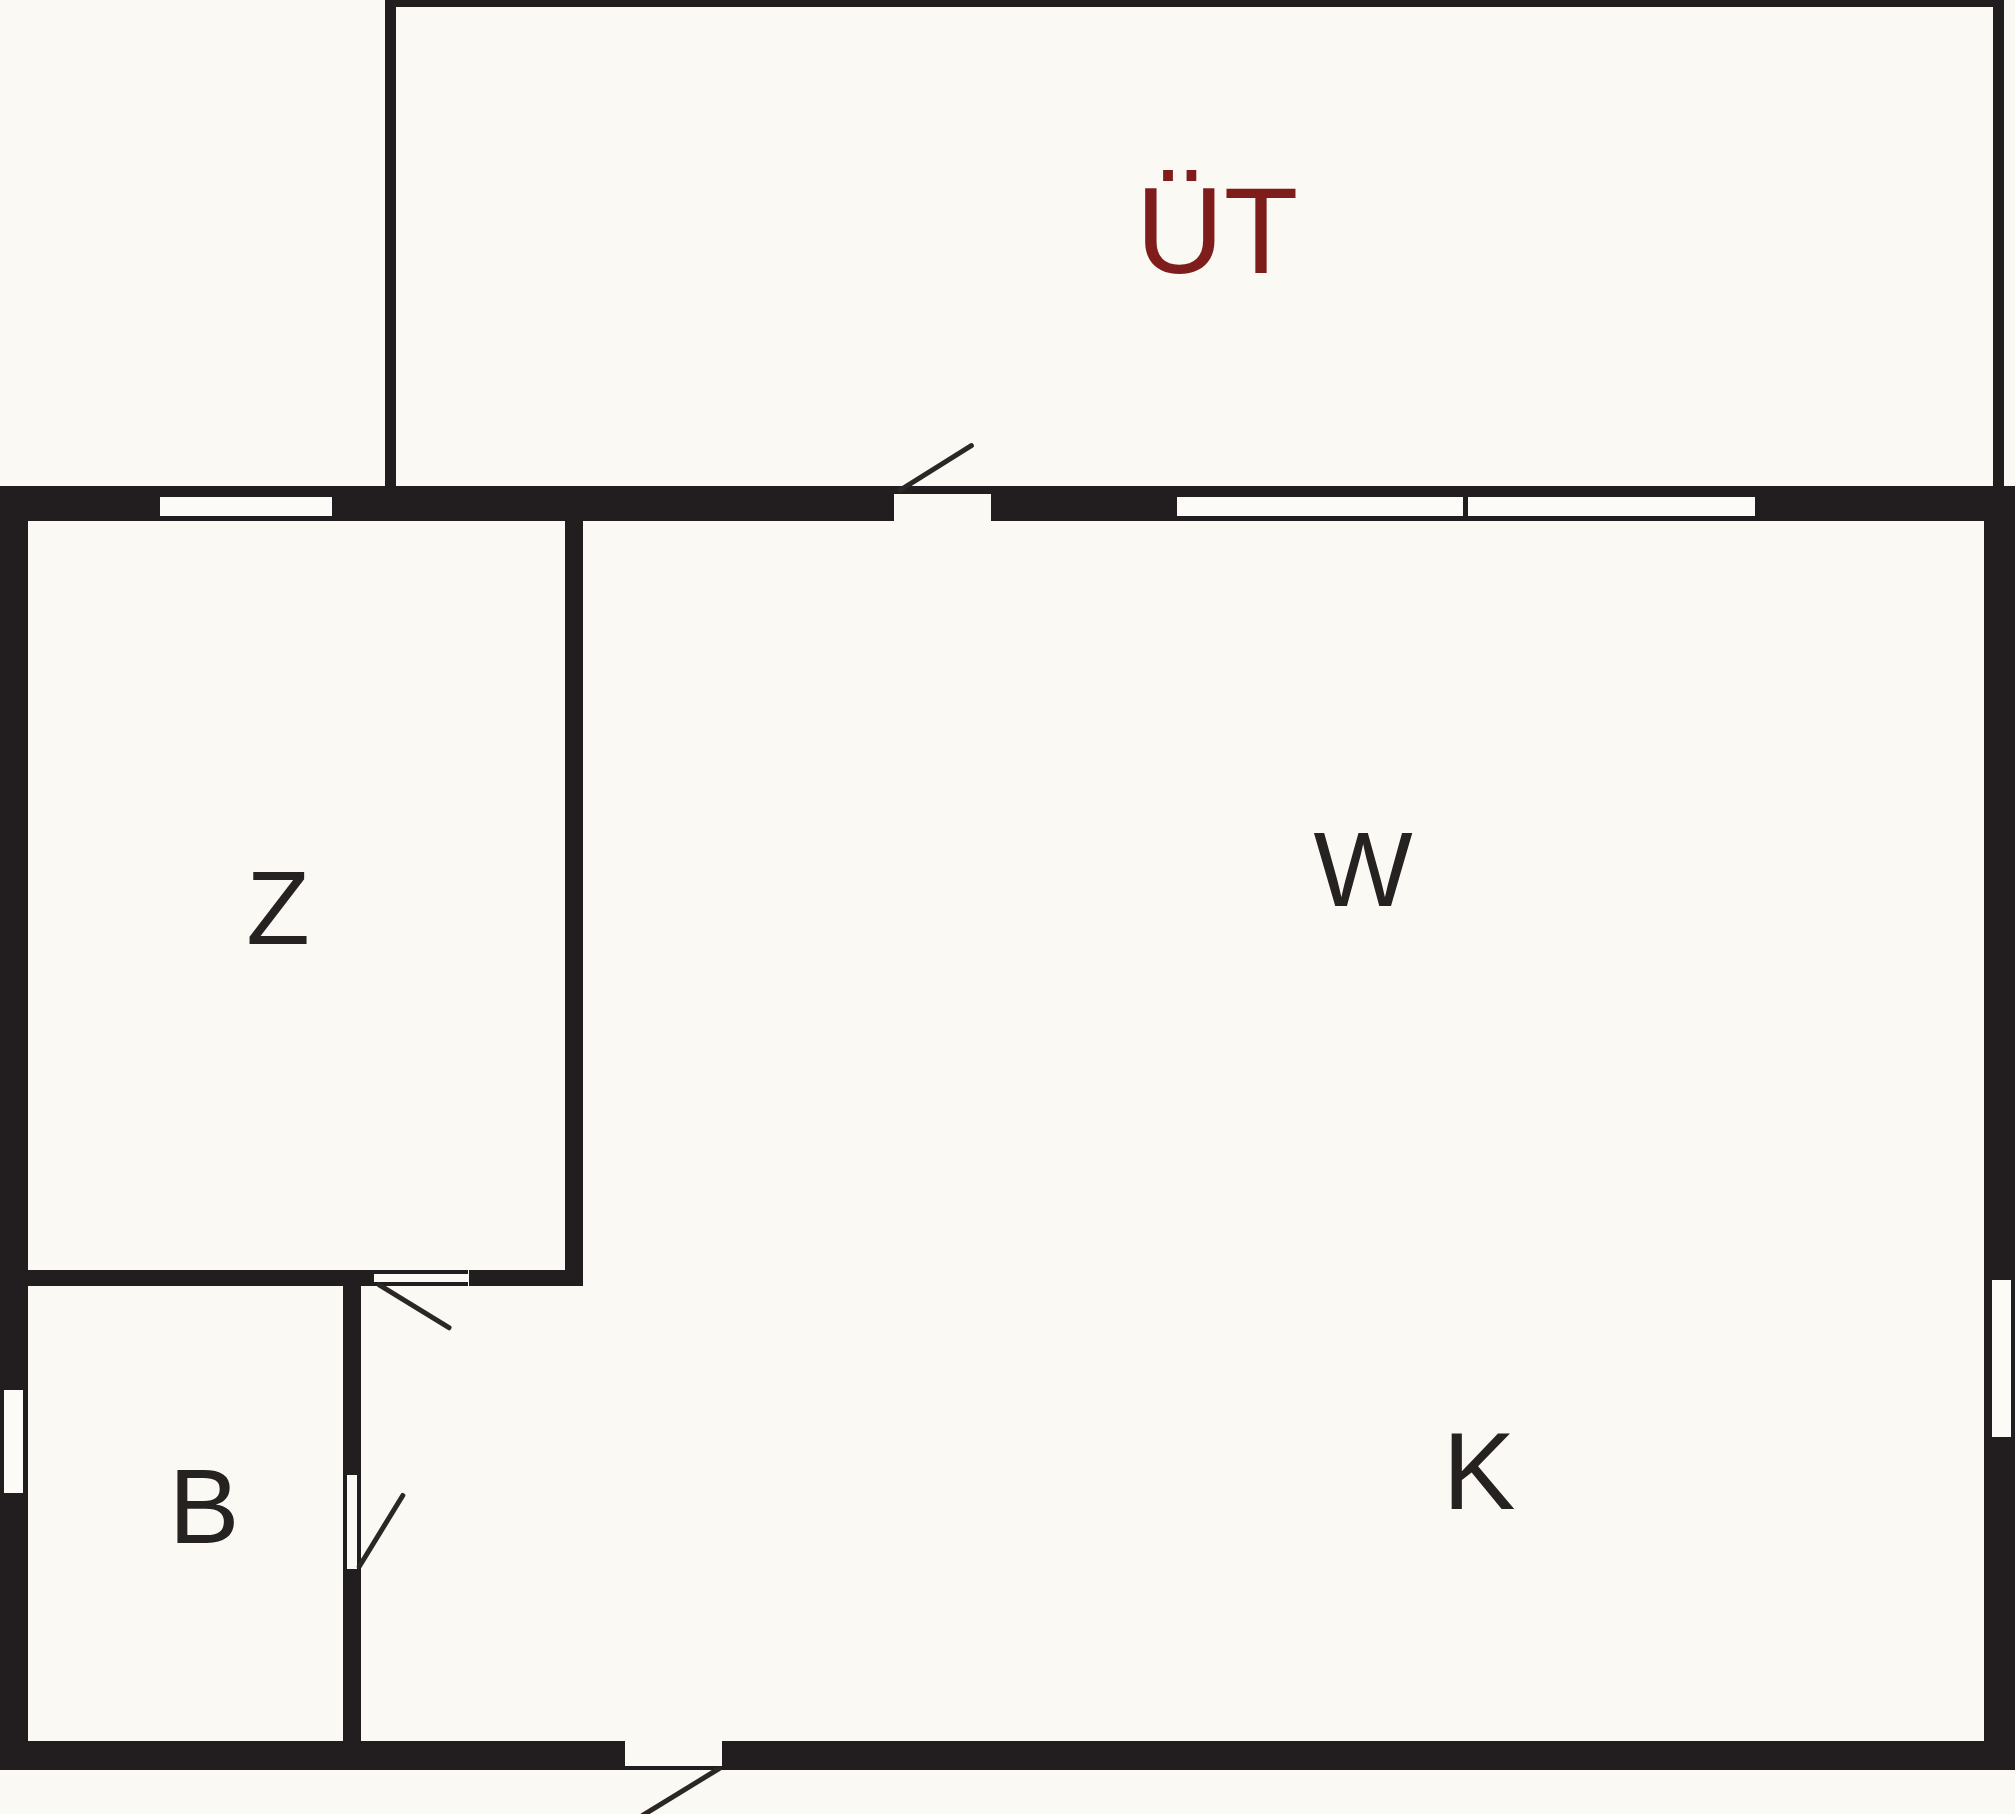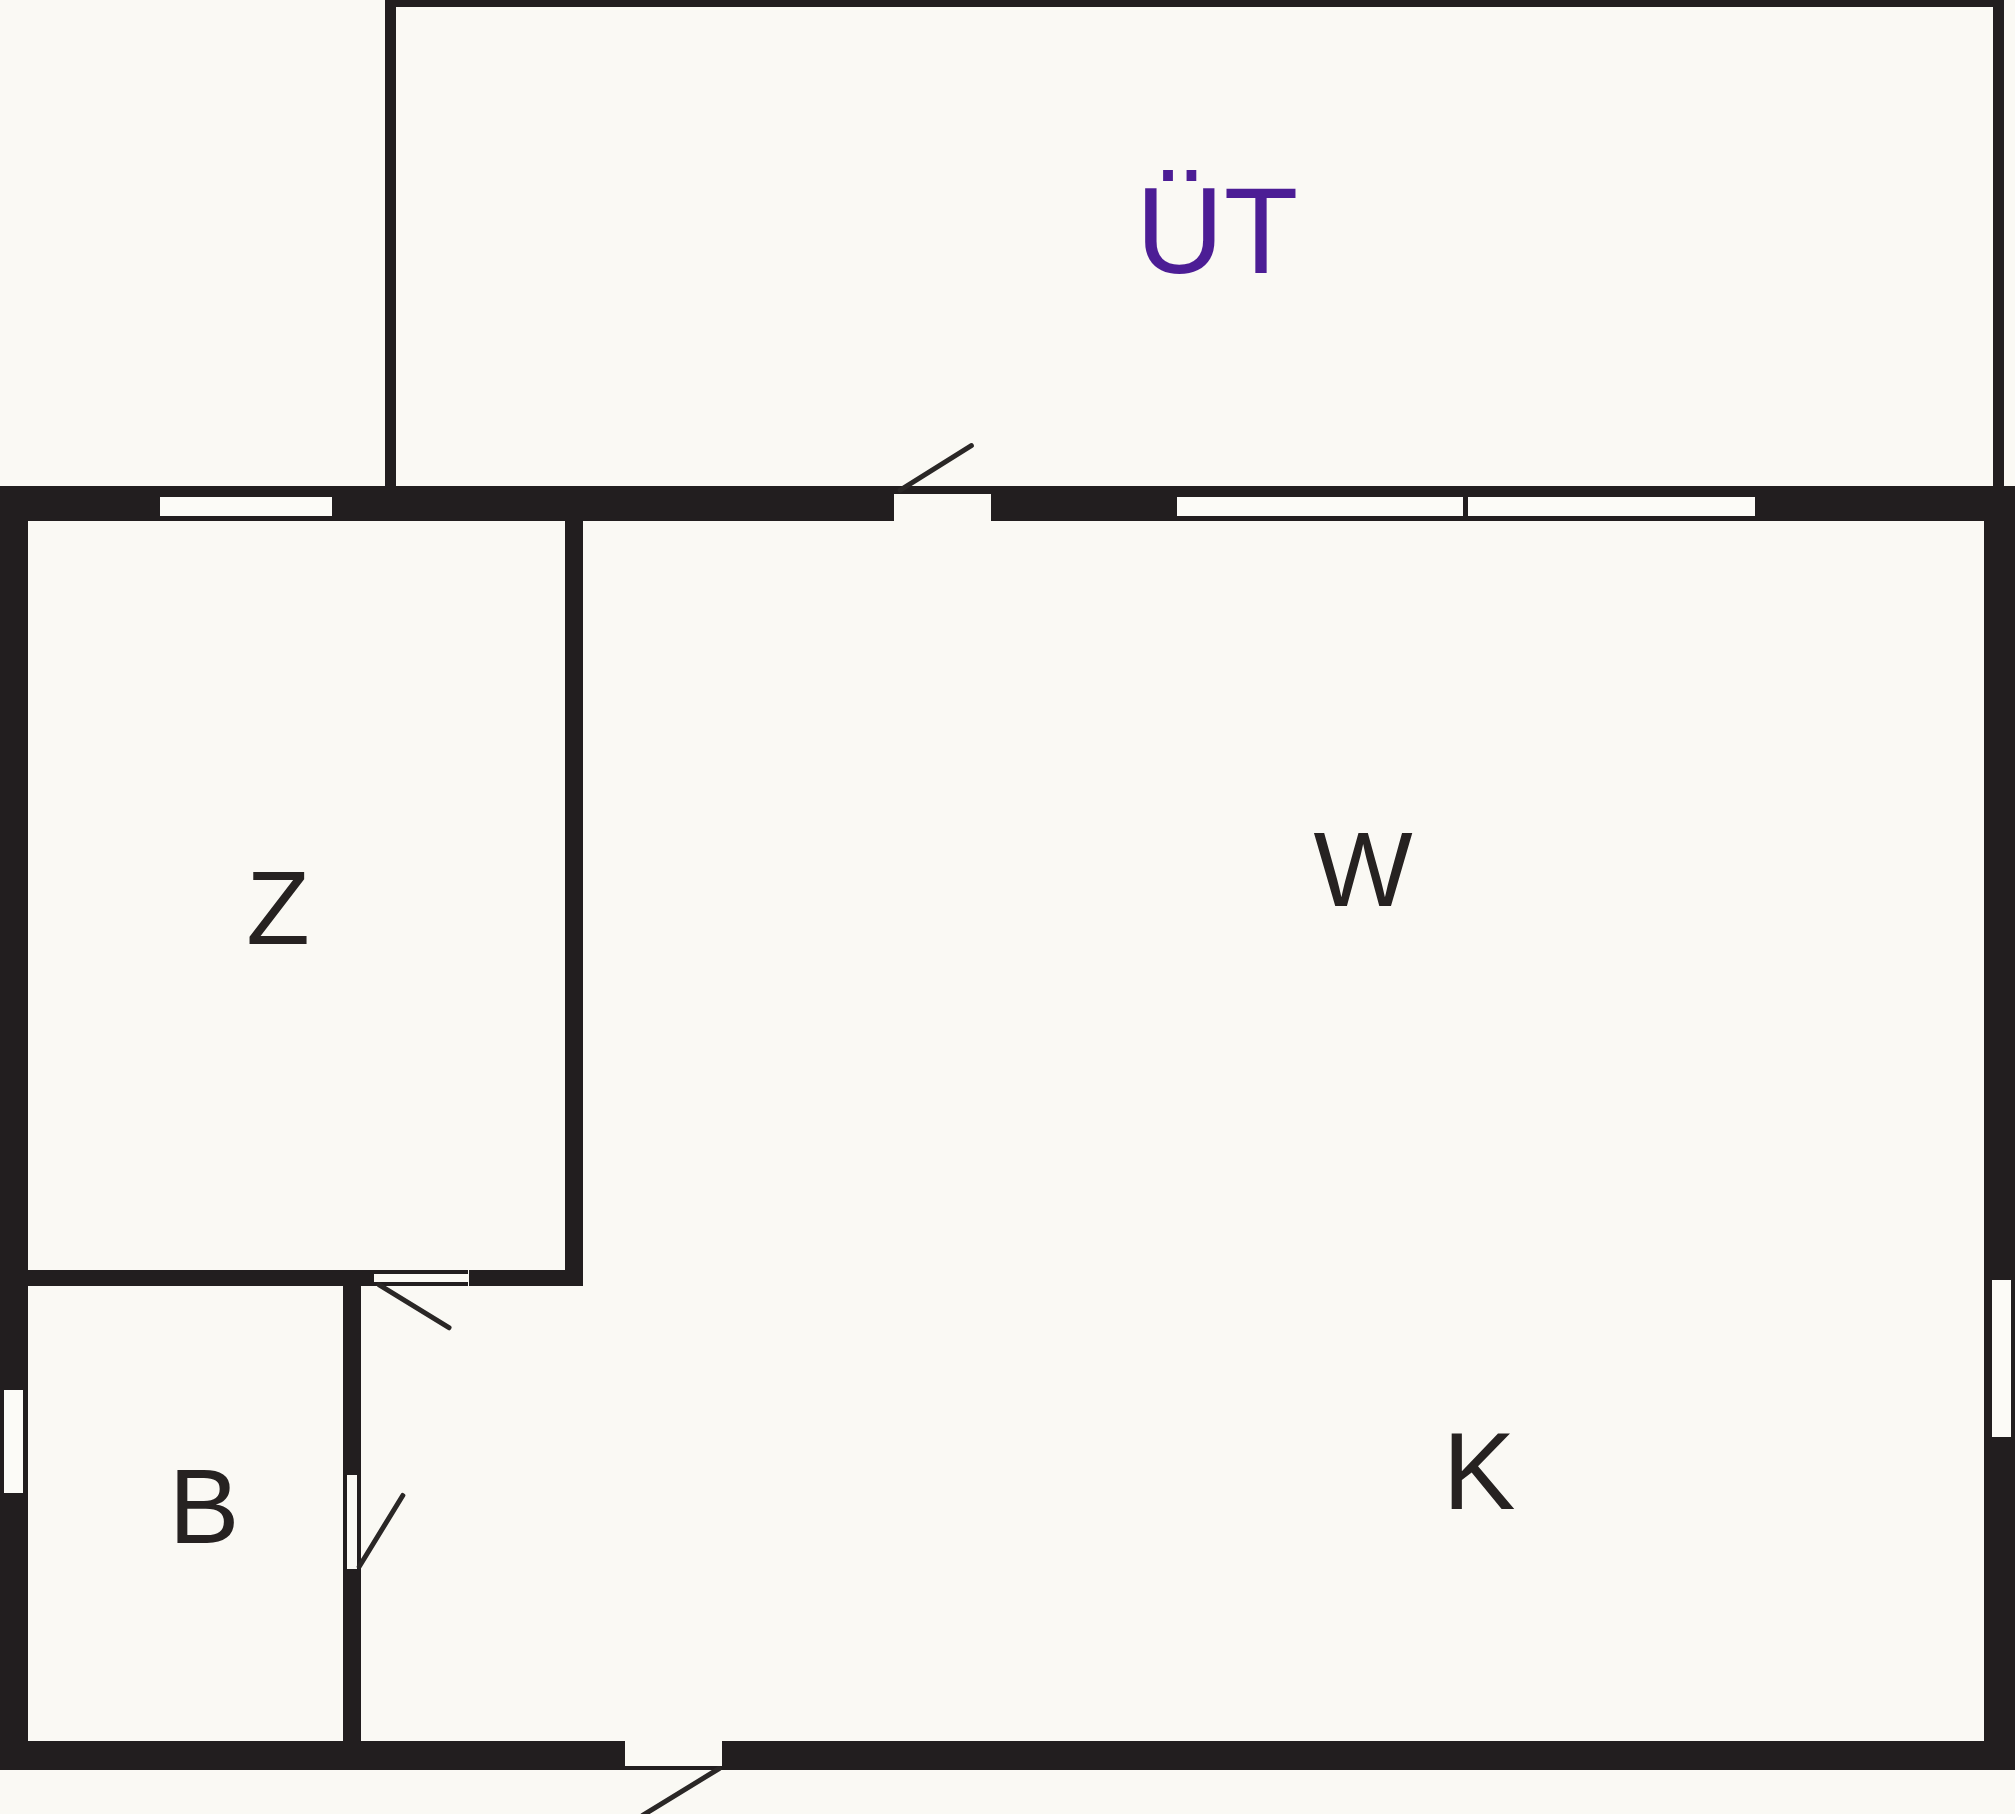--- a/index.html
+++ b/index.html
@@ -54,19 +54,19 @@
     <div class="abs line" style="left: 374px; top: 1270px; width: 94px; height: 4.2px; background: rgb(34, 30, 31);"></div>
     <div class="abs line" style="left: 374px; top: 1282px; width: 94px; height: 4.2px; background: rgb(34, 30, 31);"></div>
     <div class="abs line" style="left: 343px; top: 1475px; width: 3.5px; height: 94px; background: rgb(34, 30, 31);"></div>
     <div class="abs line" style="left: 357px; top: 1475px; width: 3.5px; height: 94px; background: rgb(34, 30, 31);"></div>
     <div class="abs line" style="left: 625px; top: 1766px; width: 97px; height: 4.2px; background: rgb(34, 30, 31);"></div>
     <div class="abs line" style="left: 1463px; top: 495px; width: 4.9px; height: 22.4px; background: rgb(34, 30, 31);"></div>
     <div class="abs leaf" style="left: 898px; top: 489px; width: 89px; height: 4.9px; transform: rotate(-32deg);"></div>
     <div class="abs leaf" style="left: 377px; top: 1281px; width: 87px; height: 4.9px; transform: rotate(31.5deg);"></div>
     <div class="abs leaf" style="left: 358px; top: 1566px; width: 88px; height: 4.9px; transform: rotate(-58.5deg);"></div>
     <div class="abs leaf" style="left: 721px; top: 1765px; width: 94px; height: 4.9px; transform: rotate(148.5deg);"></div>
-    <div class="room-label" style="left: 1217px; top: 231px; font-size: 122px; color: #4c1d95;">ÜT</div>
+    <div class="room-label" style="left: 1217px; top: 231px; font-size: 122px; color: #7f1d1d;">ÜT</div>
     <div class="room-label" style="left: 278px; top: 908px; font-size: 104px; color: rgb(38, 34, 33);">Z</div>
     <div class="room-label" style="left: 1363px; top: 869px; font-size: 105px; color: rgb(38, 34, 33);">W</div>
     <div class="room-label" style="left: 204px; top: 1506px; font-size: 106px; color: rgb(38, 34, 33);">B</div>
     <div class="room-label" style="left: 1479px; top: 1471px; font-size: 109px; color: rgb(38, 34, 33);">K</div>
   </div>
 
 
 </body></html>

